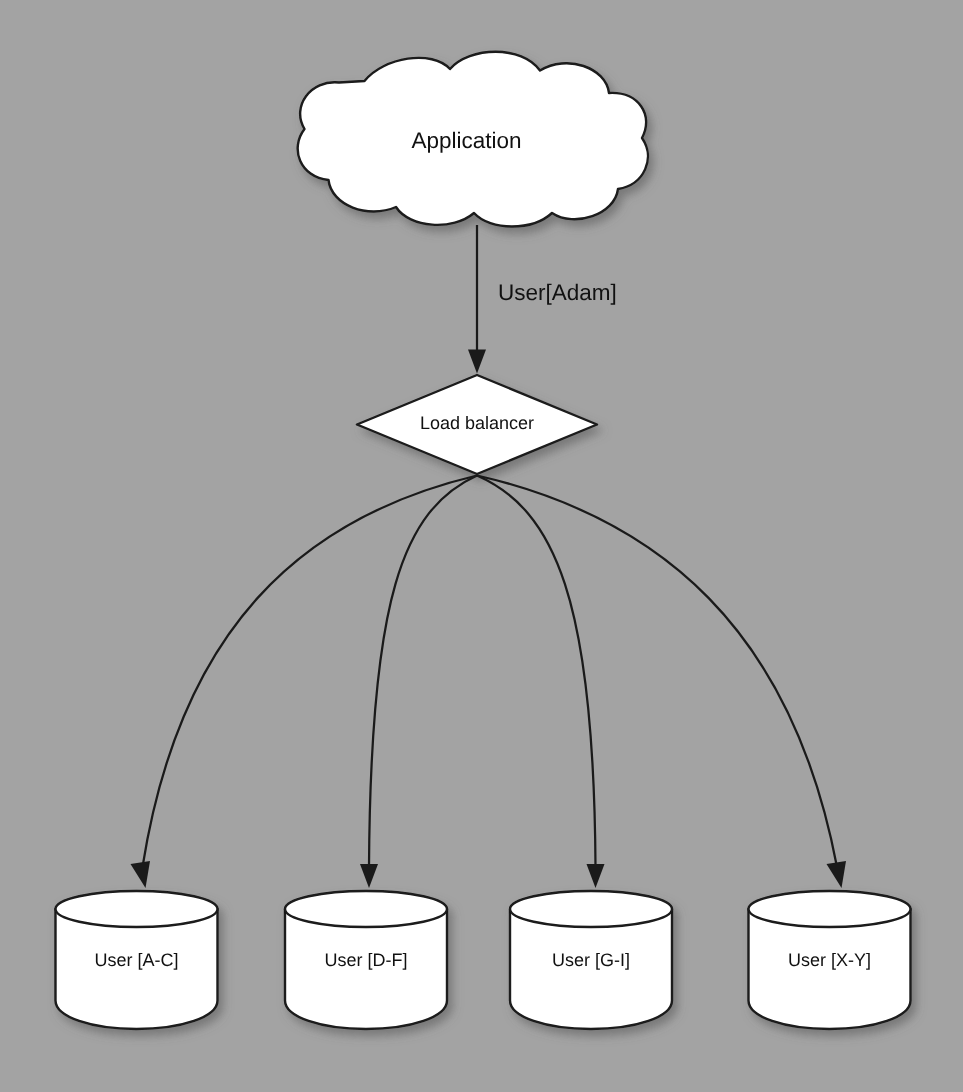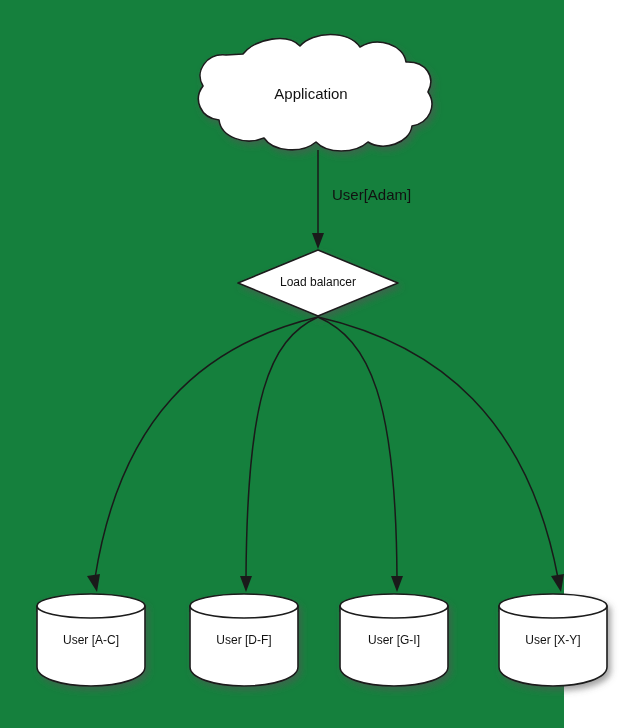--- a/index.html
+++ b/index.html
@@ -8,23 +8,23 @@
     background: #ffffff;
   }
   body {
     width: 642px;
     height: 728px;
     font-family: "Liberation Sans", sans-serif;
     overflow: hidden;
   }
   #diagram-canvas {
     position: relative;
-    width: 564px;
+    width: 642px;
     height: 728px;
-    background: #15803d;
+    background: #a3a3a3;
   }
   #diagram-svg {
     position: absolute;
     top: 0;
     left: 0;
     width: 642px;
     height: 728px;
   }
   .node-label {
     font-family: "Liberation Sans", sans-serif;

